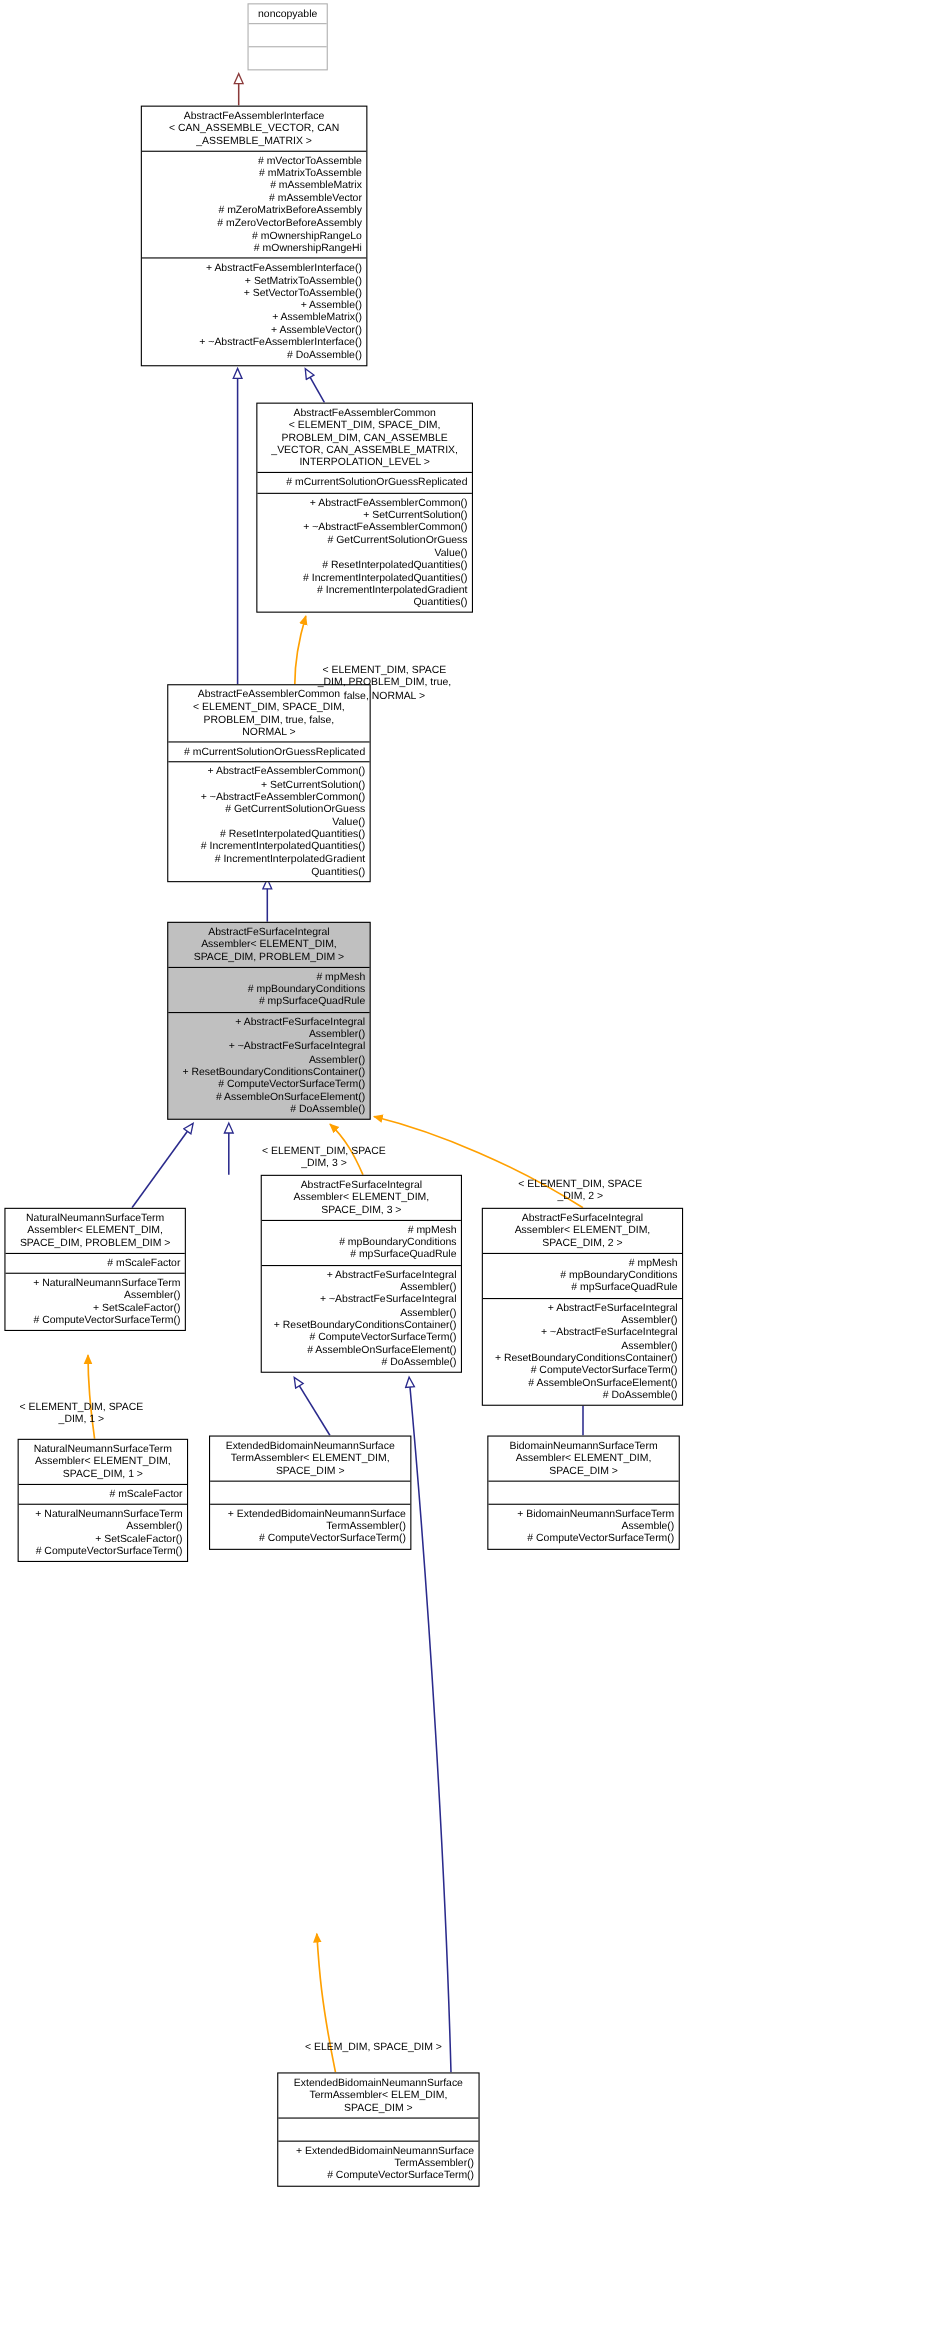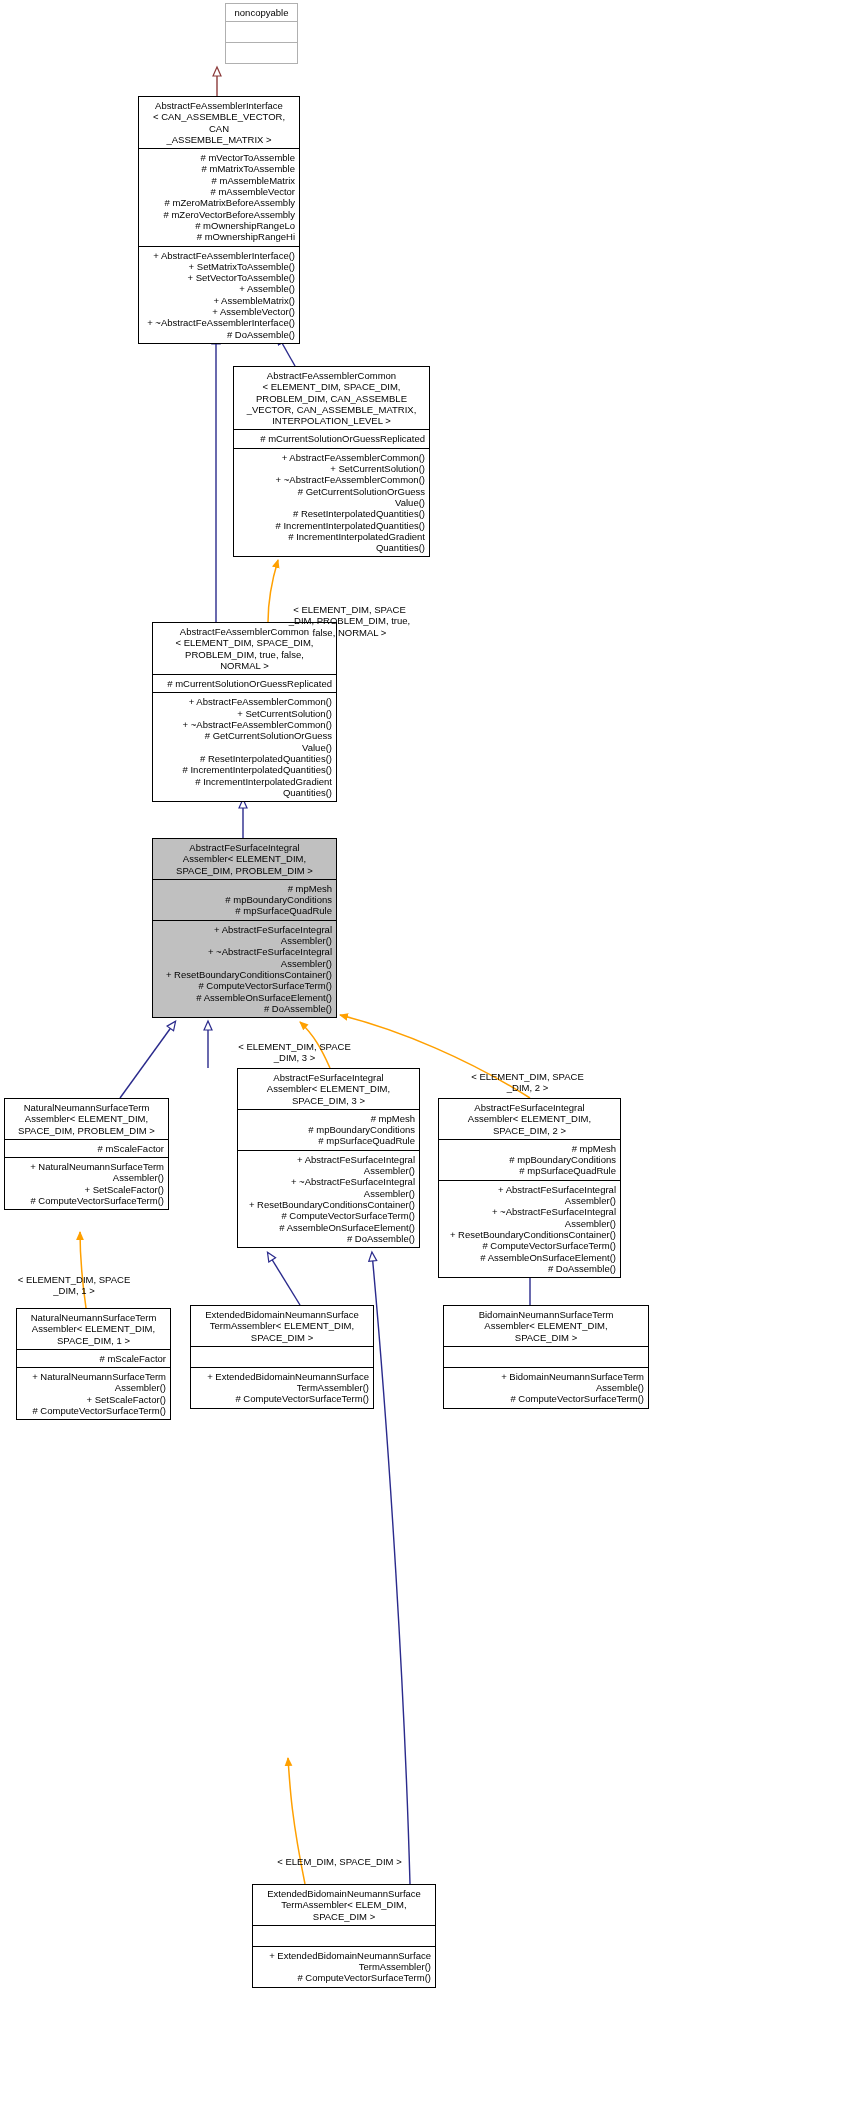--- a/index.html
+++ b/index.html
@@ -125,21 +125,21 @@
   </svg>
 
   <div class="node faint" style="left:181px; top:3px; width:73px;margin-left:44px;">
     <div class="title">noncopyable</div>
     <div class="sep"></div>
     <div class="attrs empty"></div>
     <div class="sep"></div>
     <div class="ops empty"></div>
   </div>
 
-  <div class="node" style="left:128px; top:96px; width:162px;margin-left:10px;">
+  <div class="node" style="left:128px; top:96px; width:206px;">
     <div class="title">AbstractFeAssemblerInterface
 &lt; CAN_ASSEMBLE_VECTOR, CAN
 _ASSEMBLE_MATRIX &gt;</div>
     <div class="sep"></div>
     <div class="attrs"># mVectorToAssemble
 # mMatrixToAssemble
 # mAssembleMatrix
 # mAssembleVector
 # mZeroMatrixBeforeAssembly
 # mZeroVectorBeforeAssembly
@@ -283,21 +283,21 @@
 TermAssembler&lt; ELEMENT_DIM,
 SPACE_DIM &gt;</div>
     <div class="sep"></div>
     <div class="attrs empty"></div>
     <div class="sep"></div>
     <div class="ops">+ ExtendedBidomainNeumannSurface
 TermAssembler()
 # ComputeVectorSurfaceTerm()</div>
   </div>
 
-  <div class="node" style="left:443px; top:1305px; width:206px;">
+  <div class="node" style="left:443px; top:1305px; width:175px;">
     <div class="title">BidomainNeumannSurfaceTerm
 Assembler&lt; ELEMENT_DIM,
 SPACE_DIM &gt;</div>
     <div class="sep"></div>
     <div class="attrs empty"></div>
     <div class="sep"></div>
     <div class="ops">+ BidomainNeumannSurfaceTerm
 Assemble()
 # ComputeVectorSurfaceTerm()</div>
   </div>

